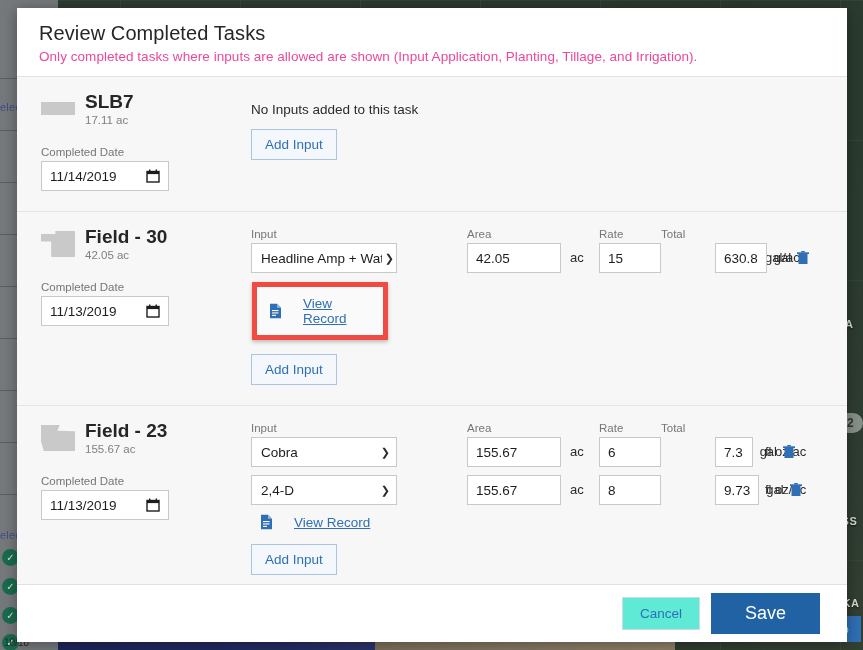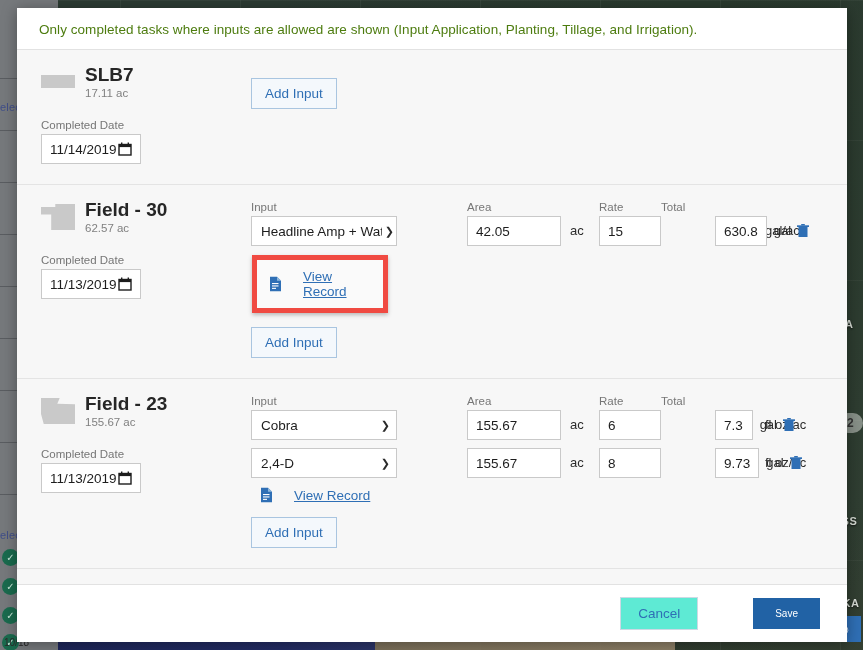--- a/index.html
+++ b/index.html
@@ -109,21 +109,21 @@
   }
   .modal-title {
     font-size: 20px;
     color: #262626;
     font-weight: normal;
     margin: 0 0 4px 0;
     letter-spacing: .1px;
   }
   .modal-sub {
     font-size: 13.5px;
-    color: #4d7c0f;
+    color: #ec4899;
     letter-spacing: .05px;
   }
 
   .modal-body {
     flex: 1 1 auto;
     background: #f7f7f7;
     border-top: 1px solid #e2e2e2;
     overflow: hidden;
     position: relative;
   }
@@ -158,21 +158,21 @@
     line-height: 16px; margin-top: 1px;
   }
   .field-acres {
     font-size: 11.5px; color: #808080; margin-top: 4px;
   }
   .date-label {
     font-size: 11.5px; color: #767676;
     margin: 20px 0 3px 0;
   }
   .date-input {
-    width: 100px; height: 30px;
+    width: 128px; height: 30px;
     border: 1px solid #c9c9c9;
     background: #fff;
     display: flex; align-items: center;
     padding: 0 8px;
     font-size: 13.5px; color: #1d1d1d;
     justify-content: space-between;
   }
   .cal-icon { width: 14px; height: 14px; position: relative; flex: 0 0 14px; }
   .cal-icon svg { display: block; }
 
@@ -274,27 +274,26 @@
     min-width: 54px;
     padding: 8px 17px;
     border: 1px solid #cdd9e4;
     background: #5eead4;
     color: #2f6fb5;
     font-size: 13.5px;
     cursor: pointer;
   }
   .btn-save {
     min-width: 54px;
-    padding: 9px 21px;
+    padding: 9px 33px;
     border: 1px solid #2162a5;
     background: #2162a5;
     color: #fff;
-    font-size: 10px;
+    font-size: 18px;
     cursor: pointer;
-    margin-left: 44px;
   }
 </style>
 </head>
 <body>
 
 <div id="backdrop">
   <div class="map-grid"></div>
   <div class="map-river"></div>
   <div class="bottom-field"></div>
   <div class="bottom-field2"></div>
@@ -320,20 +319,21 @@
   <div class="checkdot" style="top:578px;">✓</div>
   <div class="checkdot" style="top:607px;">✓</div>
   <div class="checkdot" style="top:634px;">✓</div>
   <div class="dateline">10/18</div>
 </div>
 <div id="right-app-btn">◉</div>
 
 <div id="modal">
 
   <div class="modal-header">
+    <div class="modal-title">Review Completed Tasks</div>
     <div class="modal-sub">Only completed tasks where inputs are allowed are shown (Input Application, Planting, Tillage, and Irrigation).</div>
   </div>
 
   <div class="modal-body">
 
     <div class="task-section">
       <div class="task-left">
         <div class="field-head">
           <div class="field-thumb thumb-c"></div>
           <div>
@@ -348,31 +348,32 @@
             <svg width="14" height="14" viewBox="0 0 14 14">
                 <rect x="1" y="2.5" width="12" height="10.5" fill="none" stroke="#1d1d1d" stroke-width="1.4"></rect>
                 <rect x="1" y="2.5" width="12" height="2.6" fill="#1d1d1d"></rect>
                 <rect x="3" y="0.5" width="1.4" height="3" fill="#1d1d1d"></rect>
                 <rect x="9.6" y="0.5" width="1.4" height="3" fill="#1d1d1d"></rect>
               </svg>
           </span>
         </div>
       </div>
       <div class="task-right">
+        <div class="no-inputs">No Inputs added to this task</div>
         <div class="add-input-btn solo">Add Input</div>
       </div>
     </div>
 
     <div class="task-section">
       <div class="task-left">
         <div class="field-head">
           <div class="field-thumb thumb-a"></div>
           <div>
             <div class="field-name">Field - 30</div>
-            <div class="field-acres">62.57 ac</div>
+            <div class="field-acres">42.05 ac</div>
           </div>
         </div>
         <div class="date-label">Completed Date</div>
         <div class="date-input">
           <span>11/13/2019</span>
           <span class="cal-icon">
             <svg width="14" height="14" viewBox="0 0 14 14">
                 <rect x="1" y="2.5" width="12" height="10.5" fill="none" stroke="#1d1d1d" stroke-width="1.4"></rect>
                 <rect x="1" y="2.5" width="12" height="2.6" fill="#1d1d1d"></rect>
                 <rect x="3" y="0.5" width="1.4" height="3" fill="#1d1d1d"></rect>

